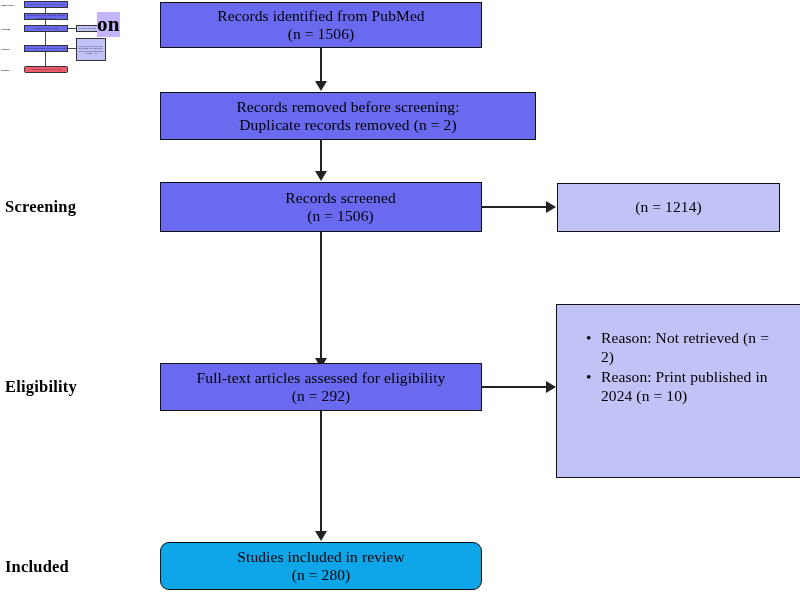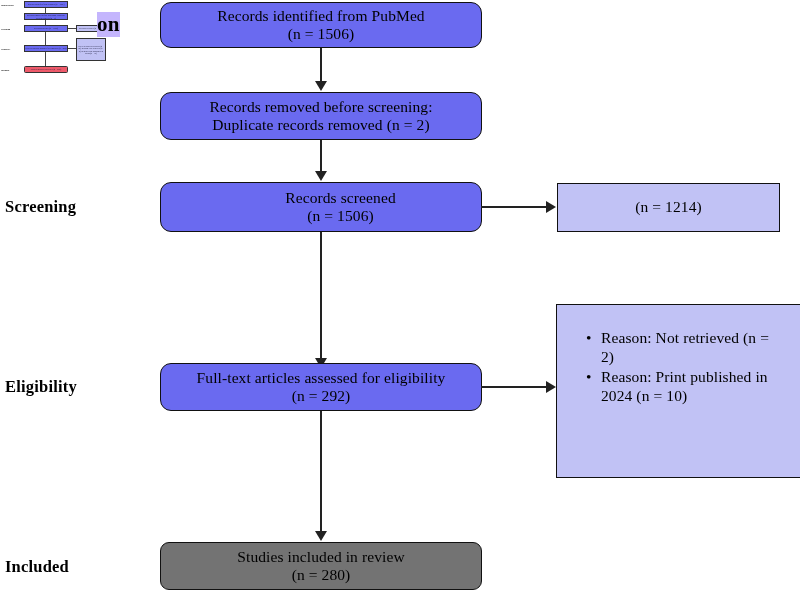--- a/index.html
+++ b/index.html
@@ -32,23 +32,23 @@
     flex-direction: column;
     align-items: center;
     justify-content: center;
     text-align: center;
     line-height: 1.18;
     font-size: 15.5px;
     letter-spacing: .1px;
   }
   .box .ln { display: block; white-space: nowrap; }
 
-  .box.primary   { background: #6A6AF0; border-radius: 11px; }
+  .box.primary   { background: #6A6AF0; }
   .box.secondary { background: #C1C2F5; }
-  .box.included  { background: #737373; border-radius: 9px; }
+  .box.included  { background: #0ea5e9; border-radius: 9px; }
 
   
   .stage-label {
     position: absolute;
     font-weight: bold;
     font-size: 16.5px;
     white-space: nowrap;
     letter-spacing: .2px;
   }
 
@@ -157,21 +157,21 @@
 <div id="canvas">
 
   <div class="box primary" style="left:160px; top:2px; width:322px; height:46px;">
     <span class="ln">Records identified from PubMed</span>
     <span class="ln">(n = 1506)</span>
   </div>
 
   <div class="vline" style="left:320px; top:48px; width:2px; height:34px;"></div>
   <div class="arrow-down" style="left:315px; top:81px;"></div>
 
-  <div class="box primary" style="left:160px; top:92px; width:322px; height:48px;">
+  <div class="box primary" style="left:160px; top:92px; width:376px; height:48px;">
     <span class="ln">Records removed before screening:</span>
     <span class="ln">Duplicate records removed (n = 2)</span>
   </div>
 
   <div class="vline" style="left:320px; top:140px; width:2px; height:32px;"></div>
   <div class="arrow-down" style="left:315px; top:171px;"></div>
 
   <div class="stage-label" style="left:5px; top:197px;">Screening</div>
 
   <div class="box primary" style="left:160px; top:182px; width:322px; height:50px;padding-left:39px;">

